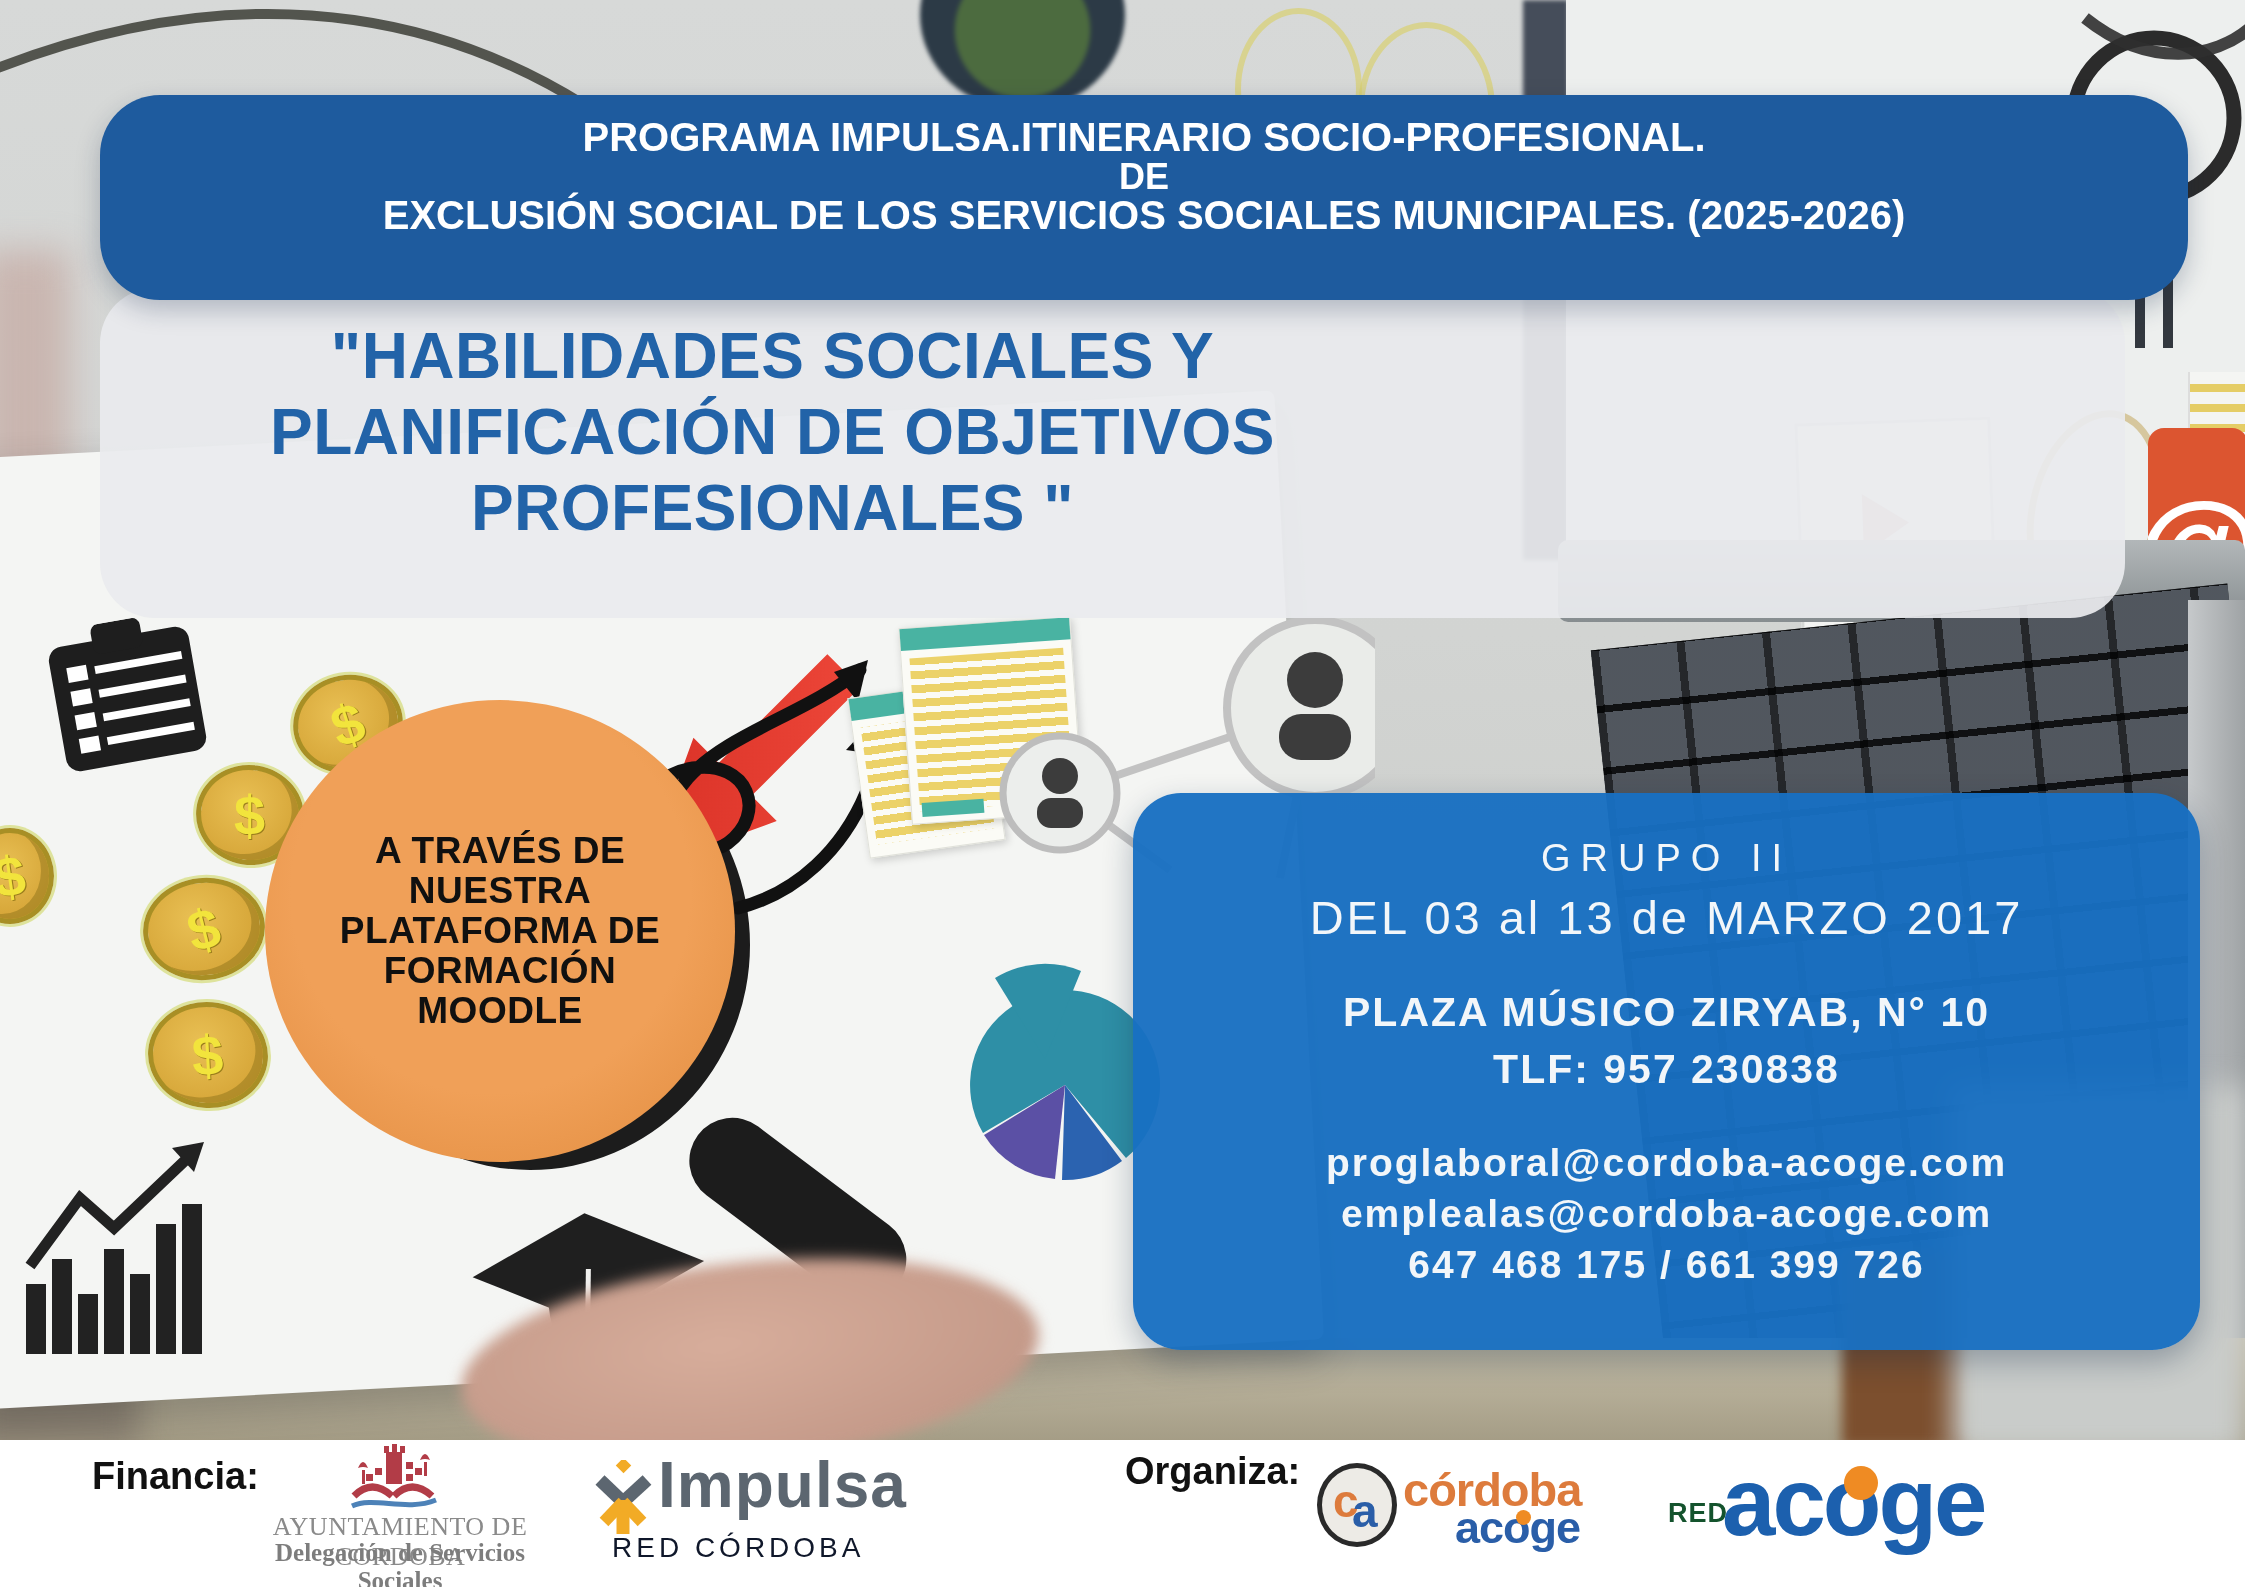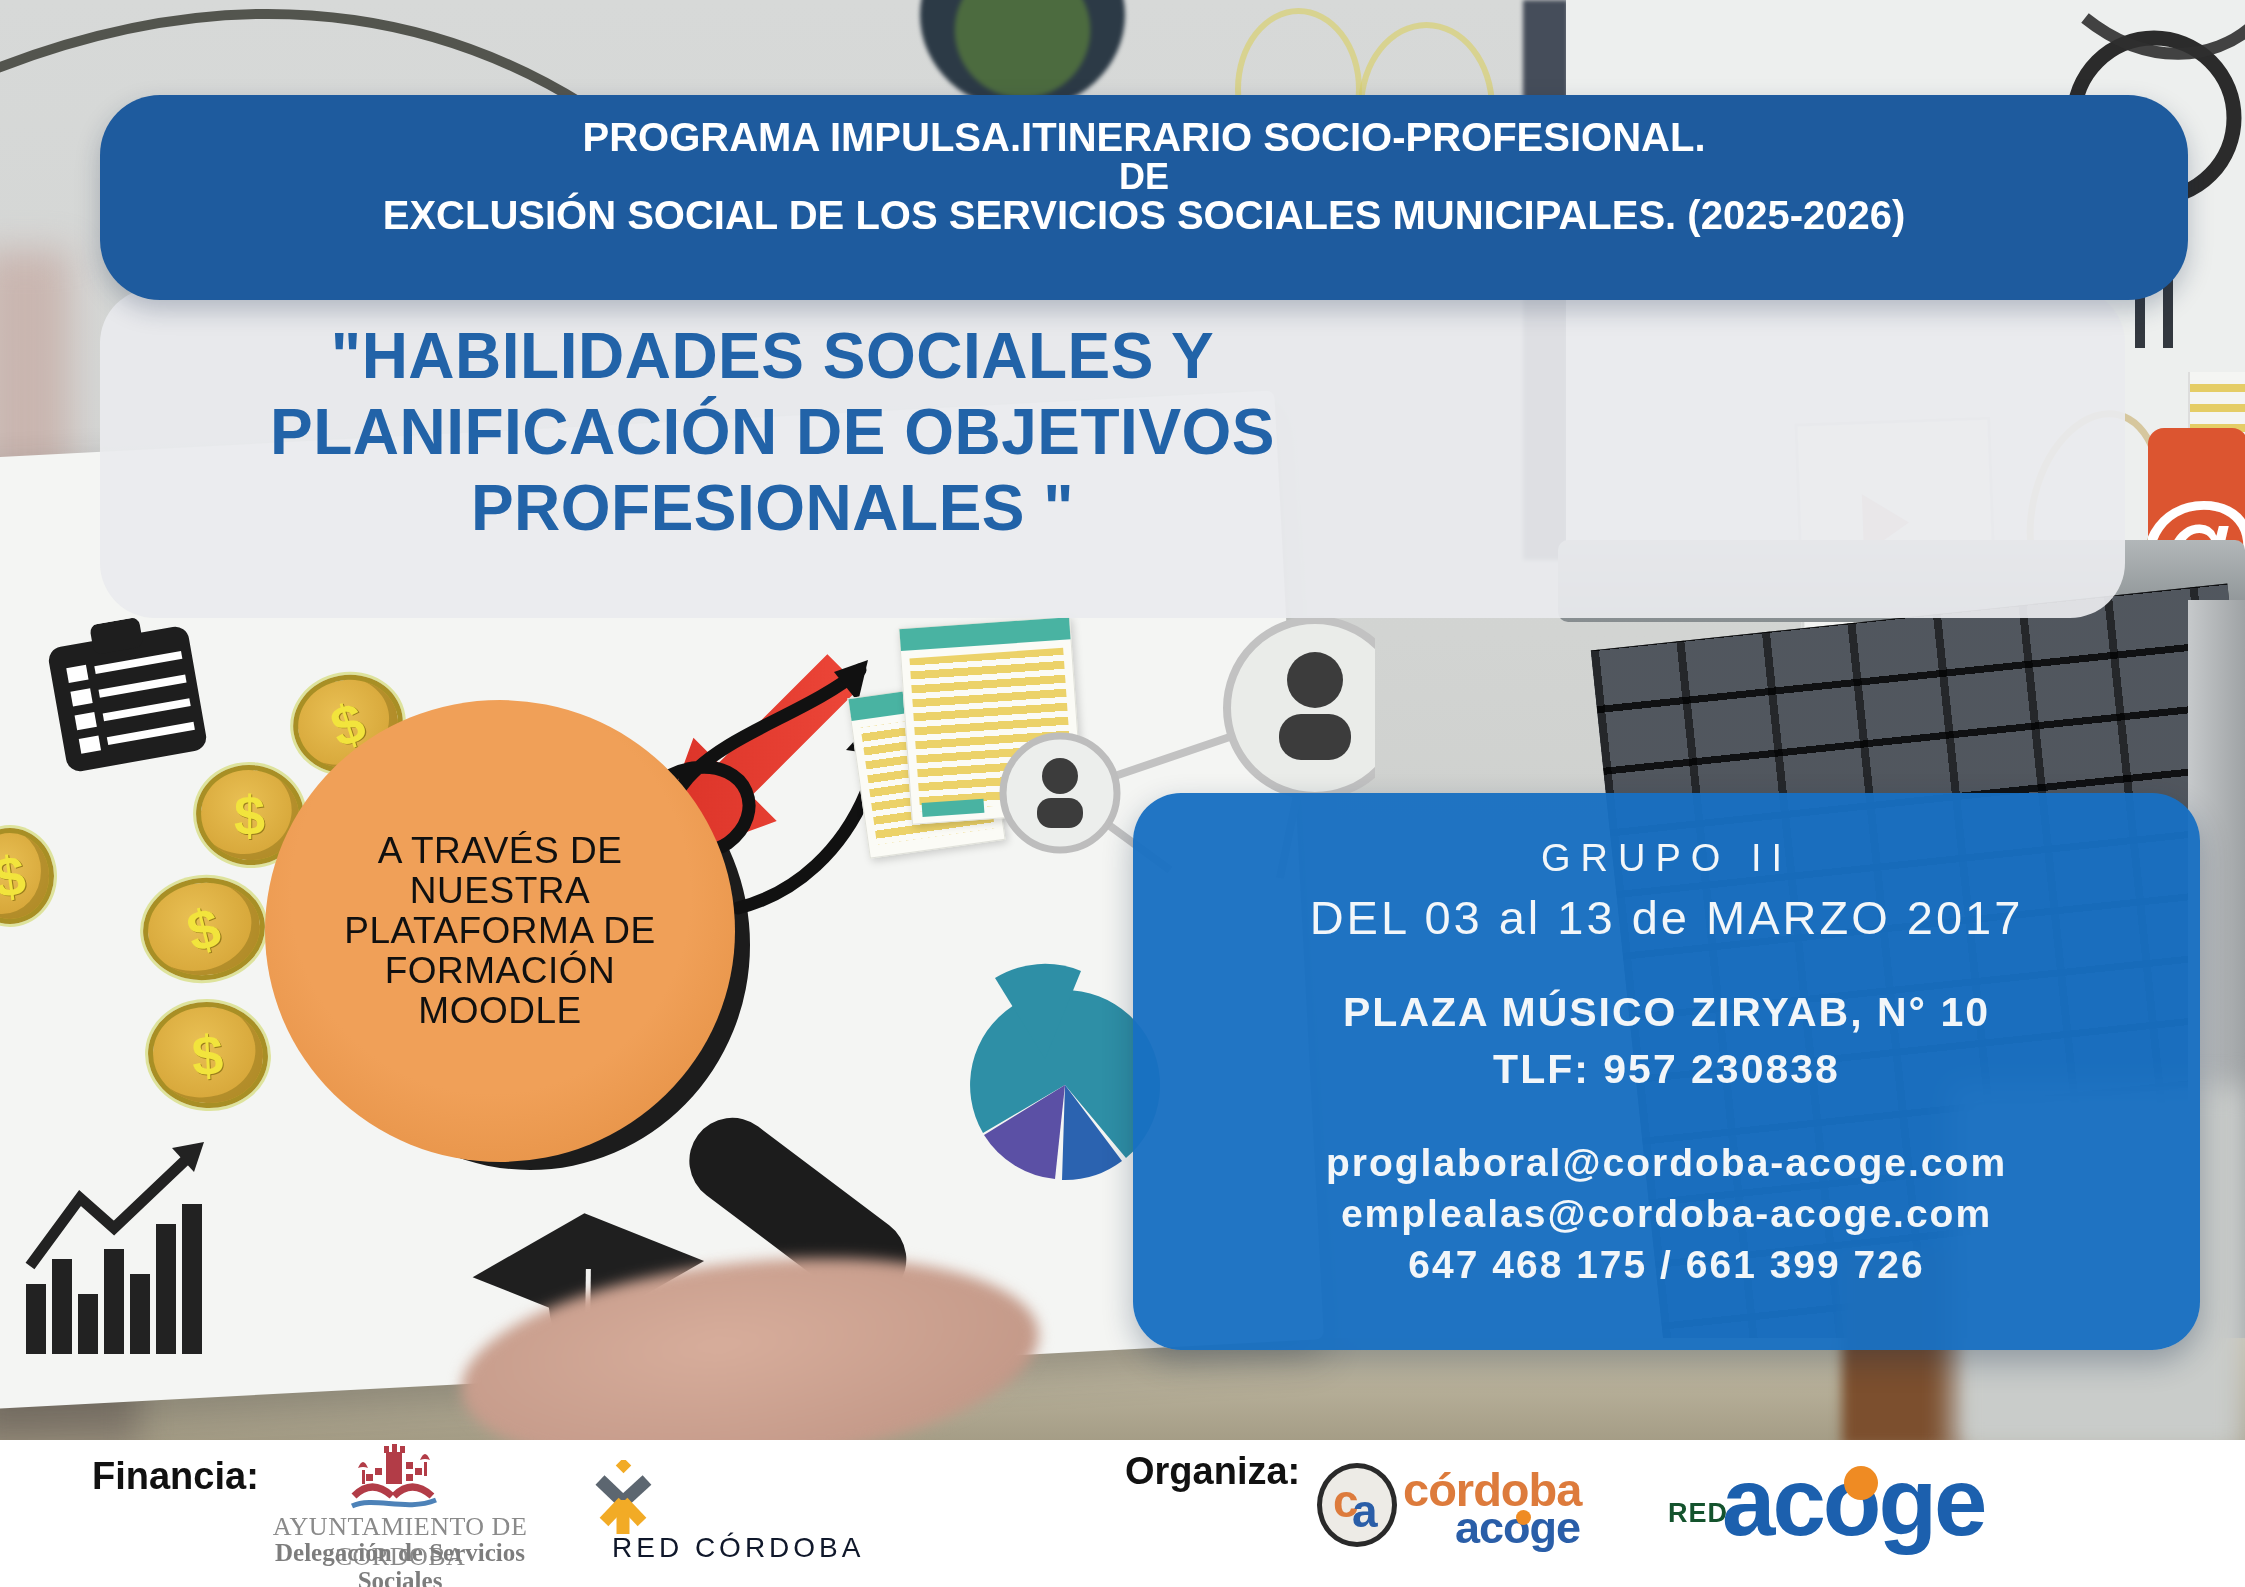--- a/index.html
+++ b/index.html
@@ -32,21 +32,21 @@
   .ycircle{border:6px solid #d8cf6a;border-radius:50%;opacity:.65;}
   
   .coin{border-radius:50%;background:radial-gradient(circle at 42% 38%, #e9c054, #cf9c2e);
         border:5px solid #a88f25;box-shadow:inset -8px -5px 0 rgba(150,120,30,.55), 0 0 0 3px rgba(200,210,70,.5);
         display:flex;align-items:center;justify-content:center;}
   .coin span{color:#f2e43c;font-weight:bold;font-size:56px;text-shadow:1px 1px 0 #9a7d1c;transform:rotate(-8deg);}
   .mag-ring{border-radius:50%;border:42px solid #1c1c1c;}
   .mag-handle{background:#1c1c1c;border-radius:45px;transform:rotate(37deg);transform-origin:left center;}
   .mag-lens{border-radius:50%;background:radial-gradient(circle at 48% 42%, #f0a058 0 55%, #e08a3c 100%);
             display:flex;align-items:center;justify-content:center;text-align:center;}
-  .mag-lens .txt{color:#101010;font-weight:normal;font-size:37px;line-height:1.08;white-space:pre-line;letter-spacing:.5px;}
+  .mag-lens .txt{color:#101010;font-weight:bold;font-size:37px;line-height:1.08;white-space:pre-line;letter-spacing:.5px;}
   .redarrow{clip-path:polygon(0 35%, 55% 35%, 55% 12%, 100% 50%, 55% 88%, 55% 65%, 0 65%);
             background:linear-gradient(135deg,#f04a3c,#d52c22);transform:rotate(135deg);
             filter:drop-shadow(10px 10px 0 rgba(25,25,25,.55));}
   .doc{background:#fbfbf6;border:1px solid #e0e1da;box-shadow:2px 3px 8px rgba(0,0,0,.18);}
   .doc .head{position:absolute;left:0;top:0;width:100%;height:22px;background:#49b3a2;}
   .doc .lines{position:absolute;left:8px;right:8px;top:30px;bottom:12px;
               background:repeating-linear-gradient(0deg, transparent 0 6px, #ecd269 6px 14px);}
   .doc .foot{position:absolute;left:10px;bottom:6px;width:62px;height:14px;background:#49b3a2;}
   
   .banner{background:#1e5b9e;border-radius:60px;text-align:center;box-shadow:0 10px 24px rgba(20,40,70,.25);}
@@ -267,20 +267,21 @@
     <div class="abs ayto-dept" style="left:245px;top:99px;width:310px;">Delegación de Servicios Sociales</div>
 
     <svg class="abs" style="left:592px;top:20px;" width="64" height="76" viewBox="0 0 64 76">
       <rect x="26" y="0" width="11" height="11" transform="rotate(45 31.5 5.5)" fill="#f2ab26"></rect>
       <line x1="8" y1="20" x2="31" y2="42" stroke="#5c6670" stroke-width="13"></line>
       <line x1="55" y1="20" x2="31" y2="42" stroke="#5c6670" stroke-width="13"></line>
       <line x1="31" y1="40" x2="31" y2="74" stroke="#f2ab26" stroke-width="13"></line>
       <line x1="31" y1="42" x2="12" y2="62" stroke="#f2ab26" stroke-width="12"></line>
       <line x1="31" y1="42" x2="50" y2="62" stroke="#f2ab26" stroke-width="12"></line>
     </svg>
+    <div class="abs impulsa-name" style="left:658px;top:8px;">Impulsa</div>
     <div class="abs impulsa-sub" style="left:612px;top:92px;">RED CÓRDOBA</div>
 
     <div class="abs flabel" style="left:1125px;top:10px;">Organiza:</div>
 
     <div class="abs ca-badge" style="left:1317px;top:23px;width:70px;height:74px;">
       <span class="c">c</span>
       <span class="a">a</span>
     </div>
     <div class="abs cordoba-w" style="left:1403px;top:22px;">córdoba</div>
     <div class="abs acoge-sm" style="left:1455px;top:62px;">

